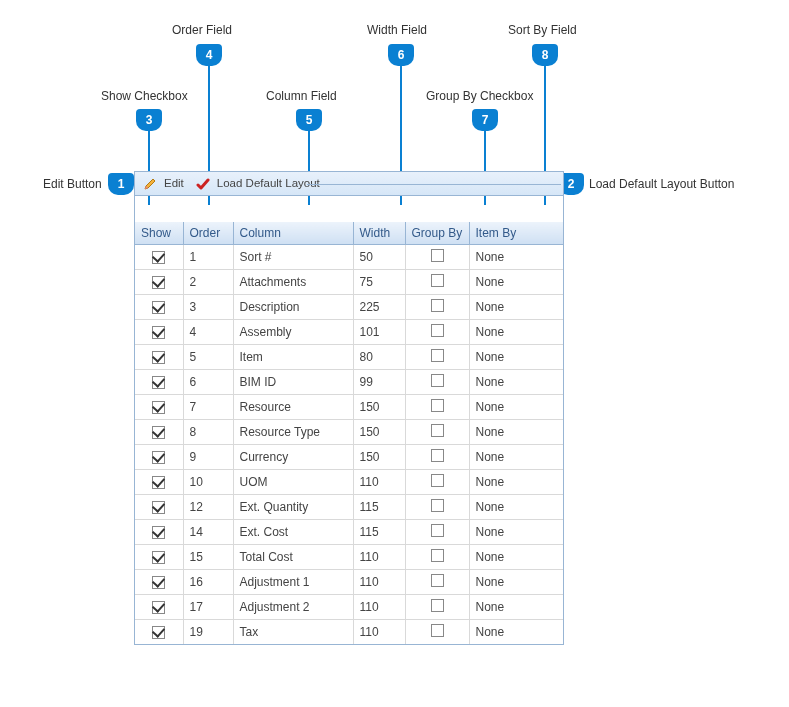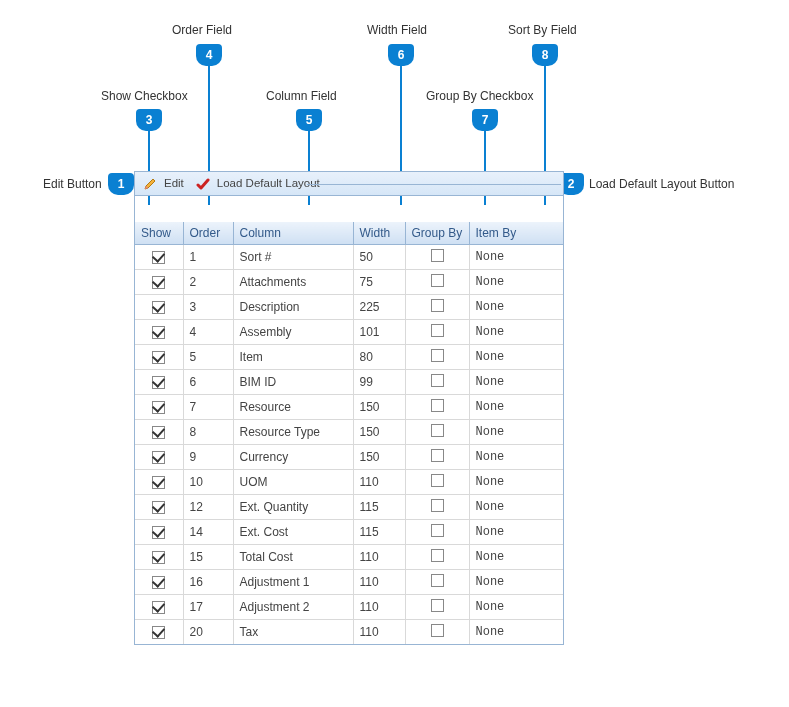--- a/index.html
+++ b/index.html
@@ -92,21 +92,21 @@
   tbody td {
     border: 1px solid #d9d9d9;
     padding: 4px 6px;
     height: 18px;
     color: #444;
     font-size: 12px;
     white-space: nowrap;
     overflow: hidden;
   }
   tbody td:first-child { border-left: none; }
-  tbody td:last-child { border-right: none; font-family: Liberation Mono, monospace; }
+  tbody td:last-child { border-right: none; }
   tbody tr:last-child td { border-bottom: none; }
   .cbox {
     width: 13px;
     height: 13px;
     border: 1px solid #888;
     background: #fff;
     display: inline-flex;
     align-items: center;
     justify-content: center;
     margin: 0 auto;
@@ -311,21 +311,21 @@
         <tr>
           <td class="c-center"><span class="cbox checked"></span></td>
           <td>17</td>
           <td>Adjustment 2</td>
           <td>110</td>
           <td class="c-center"><span class="cbox"></span></td>
           <td>None</td>
         </tr>
         <tr>
           <td class="c-center"><span class="cbox checked"></span></td>
-          <td>20</td>
+          <td>19</td>
           <td>Tax</td>
           <td>110</td>
           <td class="c-center"><span class="cbox"></span></td>
           <td>None</td>
         </tr>
       </tbody>
   </table>
 </div>
 
 </body></html>

